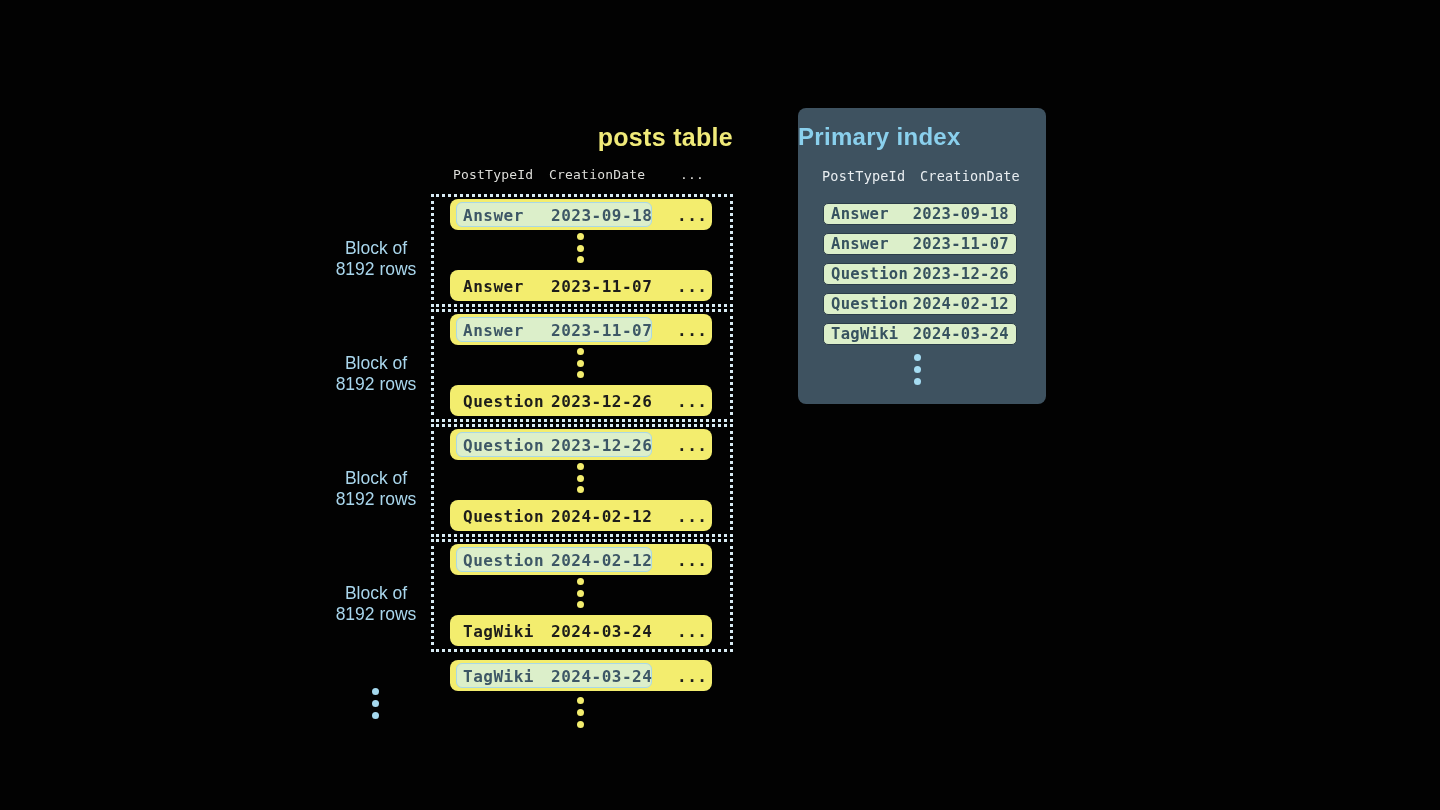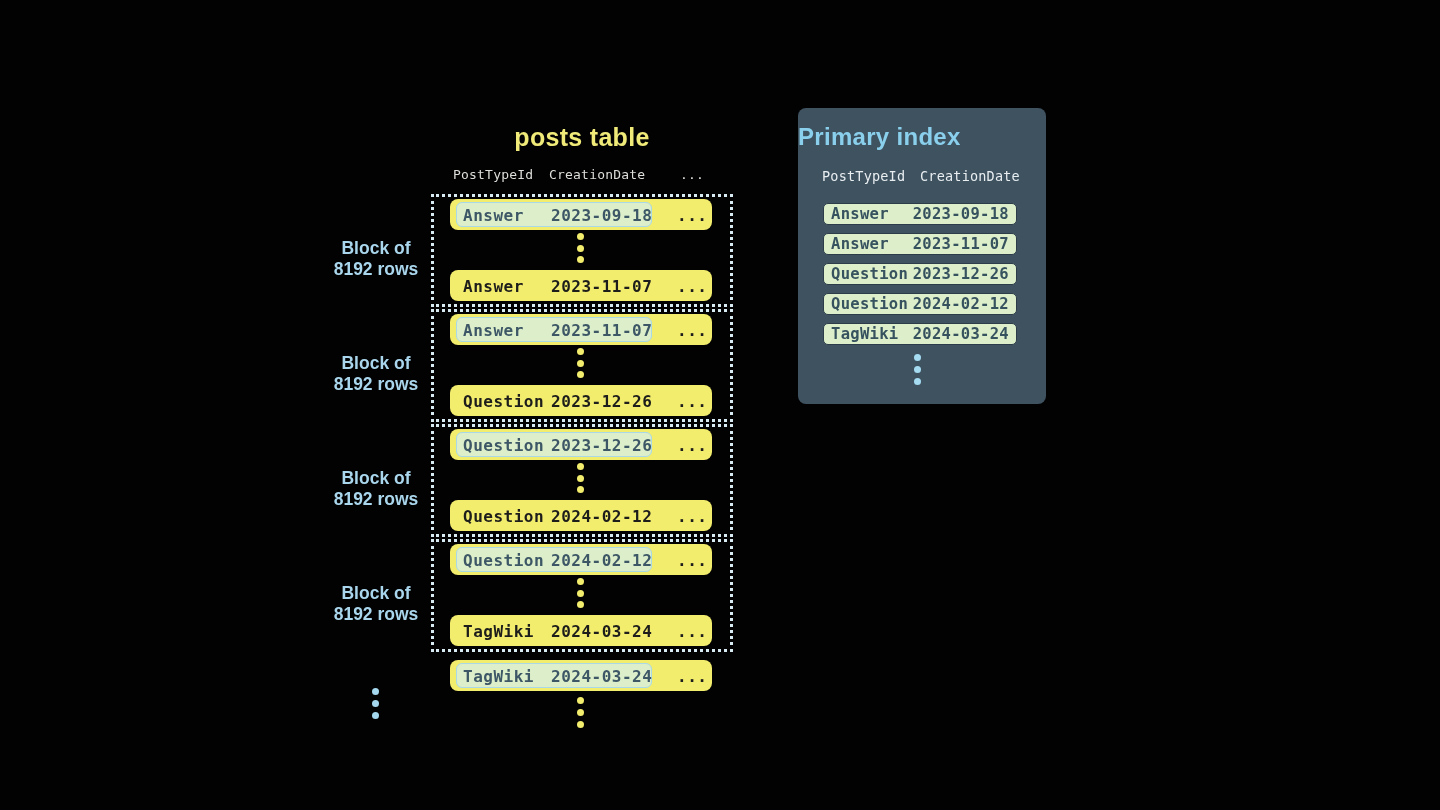--- a/index.html
+++ b/index.html
@@ -3,21 +3,21 @@
 <meta charset="utf-8">
 <style>
   html,body{margin:0;padding:0;background:#020202;}
   .stage{
     position:relative;width:1440px;height:810px;background:#020202;
     overflow:hidden;font-family:"Liberation Sans",sans-serif;
   }
 
   
   .posts-title{
-    position:absolute;left:431px;top:123px;width:302px;text-align:center;
+    position:absolute;left:431px;top:123px;width:302px;text-align:right;
     font-size:25px;font-weight:600;color:#f0ea79;letter-spacing:.3px;
   }
   .posts-headers span{
     position:absolute;top:167px;font-family:"DejaVu Sans Mono",monospace;
     font-size:13px;color:#dededa;letter-spacing:.2px;
   }
   .ph-type{left:453px}.ph-date{left:549px}.ph-more{left:680px}
 
   .block{
     position:absolute;left:431px;width:296px;height:107px;
@@ -50,21 +50,21 @@
 
   .vdots{position:absolute;display:flex;flex-direction:column;gap:4.5px;}
   .vdots i{width:7px;height:7px;border-radius:50%;background:#f3ed6e;display:block;}
   .block .vdots{left:143px;top:36px;}
   .vdots.bottom-yellow{left:577px;top:697px;gap:5px;}
   .vdots.left-blue{left:372px;top:688px;gap:5px;}
   .vdots.left-blue i{background:#a5d8ee;}
 
   .block-label{
     position:absolute;left:296px;width:160px;text-align:center;
-    color:#a9d6ec;font-size:17.5px;line-height:21px;font-weight:700;
+    color:#a9d6ec;font-size:17.5px;line-height:21px;font-weight:400;
   }
   .bl1{top:238px}.bl2{top:353px}.bl3{top:468px}.bl4{top:583px}
 
   
   .index-panel{
     position:absolute;left:798px;top:108px;width:248px;height:296px;
     background:#3e5260;border-radius:8px;
   }
   .index-title{
     position:absolute;top:15px;left:0;width:100%;text-align:left;

